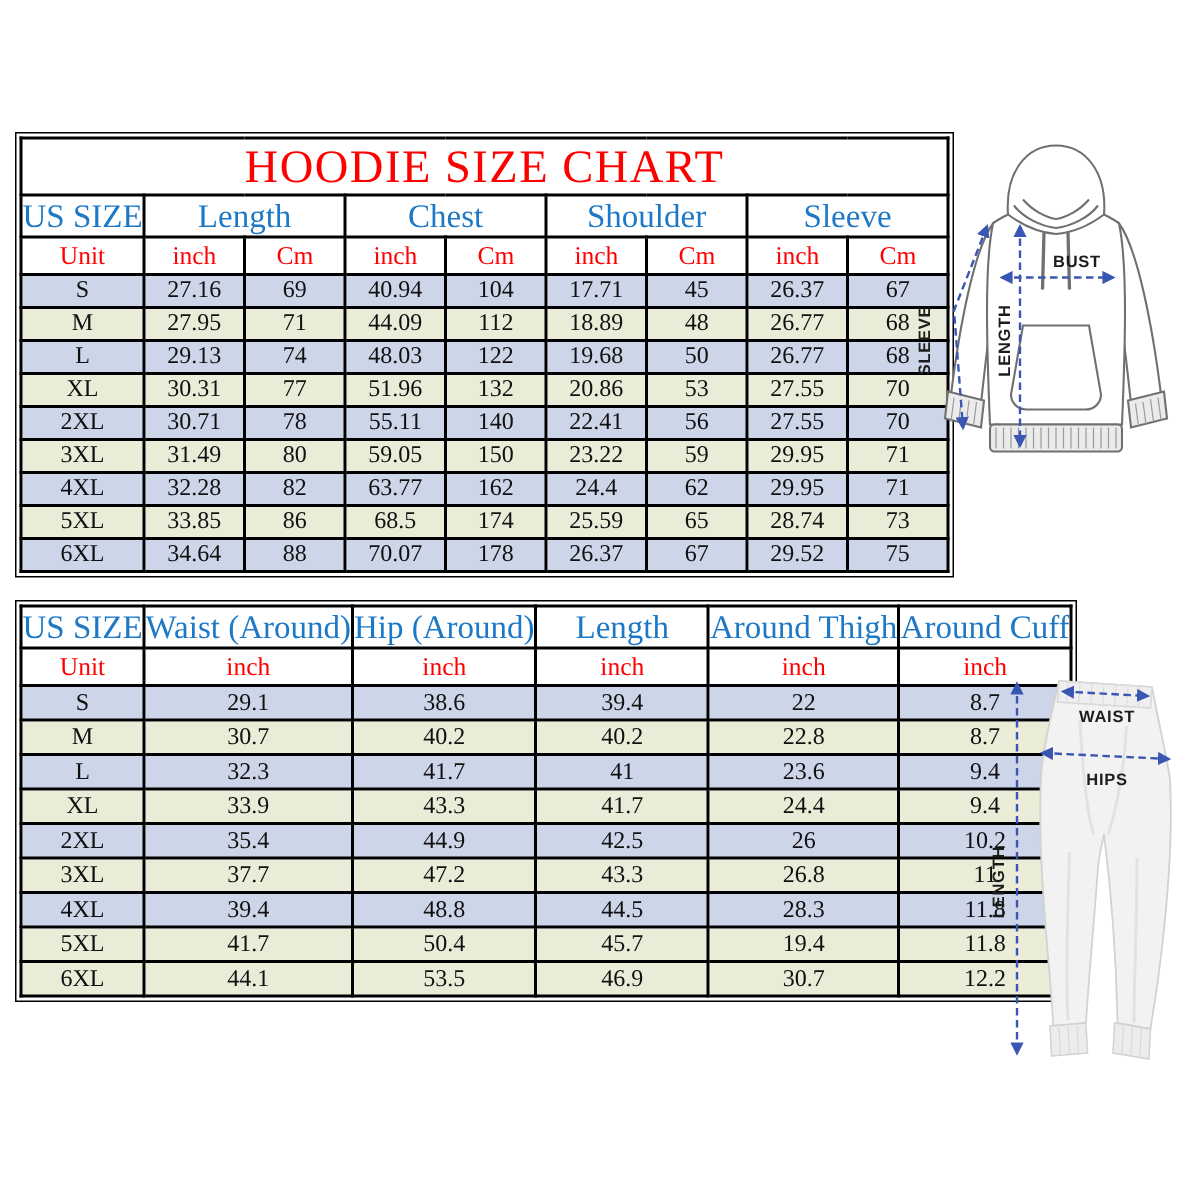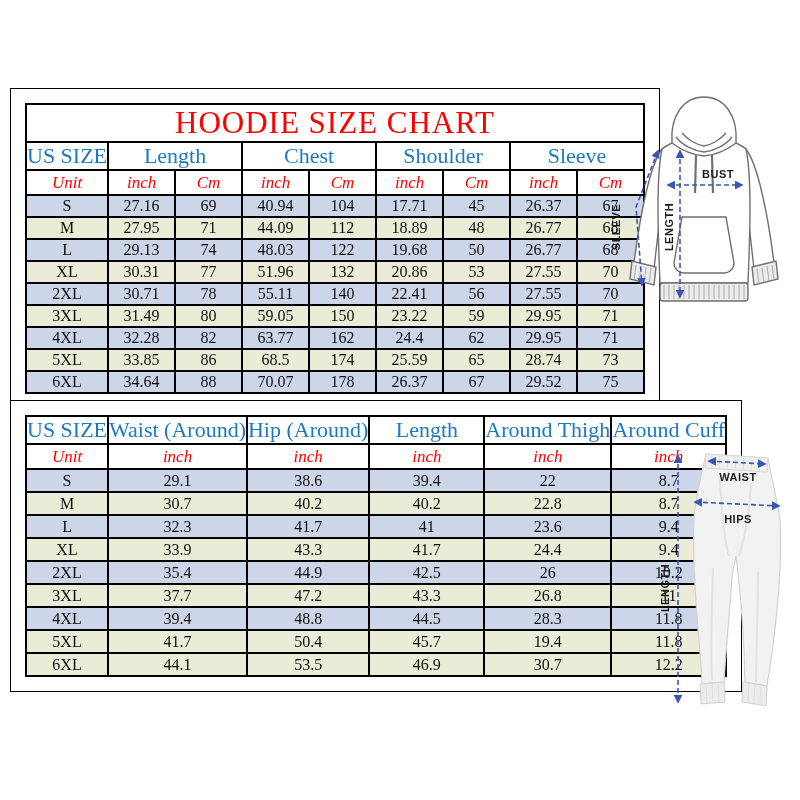--- a/index.html
+++ b/index.html
@@ -1,35 +1,35 @@
 <!DOCTYPE html>
 <html><head>
 <meta charset="utf-8">
 <style>
   html,body { margin:0; padding:0; }
   body {
     width:800px; height:800px; position:relative; overflow:hidden;
     background:#ffffff; font-family:"Liberation Serif", serif;
   }
   .tbl-wrap {
-    position:absolute; border:1px solid #000; padding:14px; background:#fff;
+    position:absolute; border:1px solid #000; padding:2px; background:#fff;
   }
   #hoodie-wrap { left:10px; top:88px; }
   #pants-wrap  { left:10px; top:400px; }
   table.sizechart { border-collapse:collapse; table-layout:fixed; background:#fff; }
   table.sizechart td {
     border:2px solid #000; text-align:center; vertical-align:middle;
     padding:0; overflow:hidden; white-space:nowrap;
   }
   .title-cell { font-size:31px; color:#fe0000; letter-spacing:1px; }
   #hoodie-table .title-cell { height:36px; }
   #pants-table  .title-cell { height:43px; font-size:32px; }
   tr.hdr td  { color:#1d78c5; font-size:22px; height:24px; }
   #pants-table tr.hdr td { height:26px; }
-  tr.unit td { color:#fe0000; font-size:17px; height:23px;font-style:italic; }
+  tr.unit td { color:#fe0000; font-size:17px; height:23px; }
   tr.datarow td { font-size:16px; color:#101010; height:20px; }
   #pants-table tr.datarow td { height:21px; }
   tr.rb td { background:#cdd5e8; }
   tr.rc td { background:#eaecd8; }
   .illustration { position:absolute; }
   #hoodie-illustration { left:610px; top:85px; width:190px; height:246px; }
   #pants-illustration  { left:650px; top:438px; width:150px; height:300px; }
   .dim-label {
     font-family:"Liberation Sans", sans-serif; font-weight:bold;
     font-size:11px; fill:#1c1c1c; letter-spacing:0.5px;

